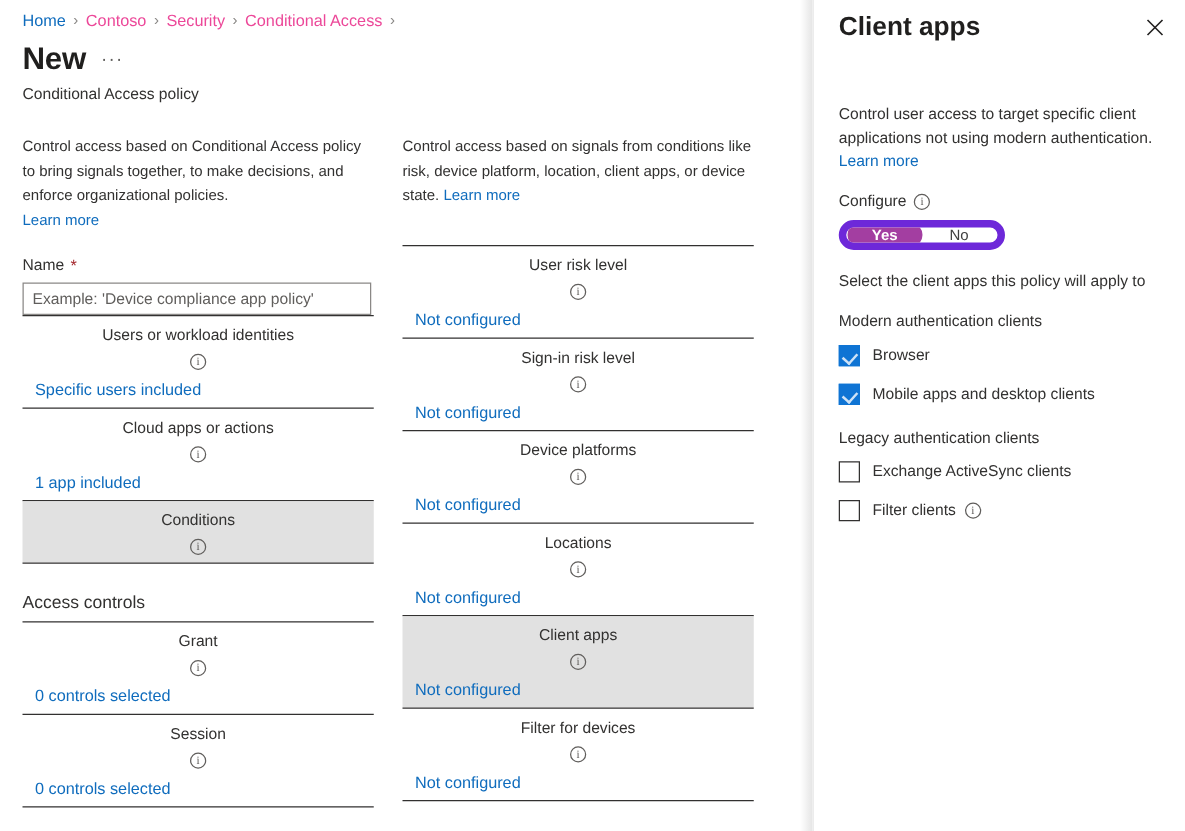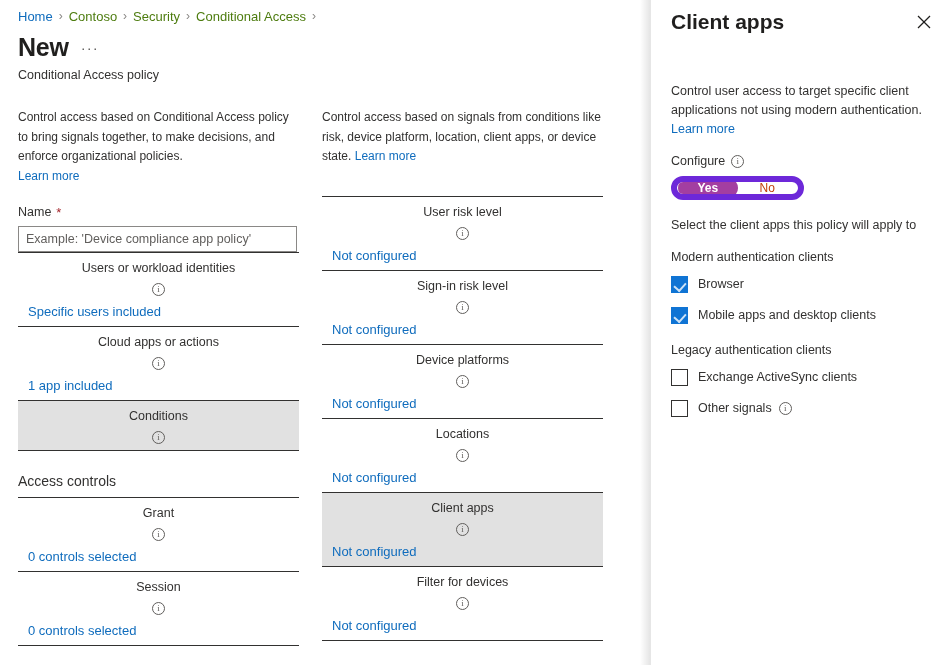--- a/index.html
+++ b/index.html
@@ -36,21 +36,21 @@
     position: absolute;
     left: 18px;
     top: 8px;
     display: flex;
     align-items: center;
     font-size: 13px;
     line-height: 18px;
     white-space: nowrap;
   }
   .crumb {
-    color: #4d7c0f;
+    color: #ec4899;
     cursor: pointer;
   }
   .crumb.first { color: #0f6cbd; }
   .crumb-sep {
     color: #8a8886;
     margin: 0 6px;
     font-size: 12px;
     display: inline-block;
     transform: translateY(-1px);
   }
@@ -262,21 +262,21 @@
     cursor: pointer;
     overflow: hidden;
   }
   .toggle-seg {
     flex: 1;
     text-align: center;
     font-size: 12px;
     line-height: 20px;
     height: 20px;
     border-radius: 10px;
-    color: #c2410c;
+    color: #404040;
     user-select: none;
   }
   .toggle-seg.on {
     background: #a33ea1;
     color: #ffffff;
     font-weight: 600;
   }
 
   .panel-prompt {
     font-size: 12.5px;
@@ -538,19 +538,19 @@
       <div class="cb-row">
         <div class="cb"></div>
         <div class="cb-label">
           <span>Exchange ActiveSync clients</span>
         </div>
       </div>
 
       <div class="cb-row">
         <div class="cb"></div>
         <div class="cb-label">
-          <span>Other signals</span>
+          <span>Filter clients</span>
           <span class="info-icon">i</span>
         </div>
       </div>
     </div>
   </div>
 </div>
 
 </body></html>

